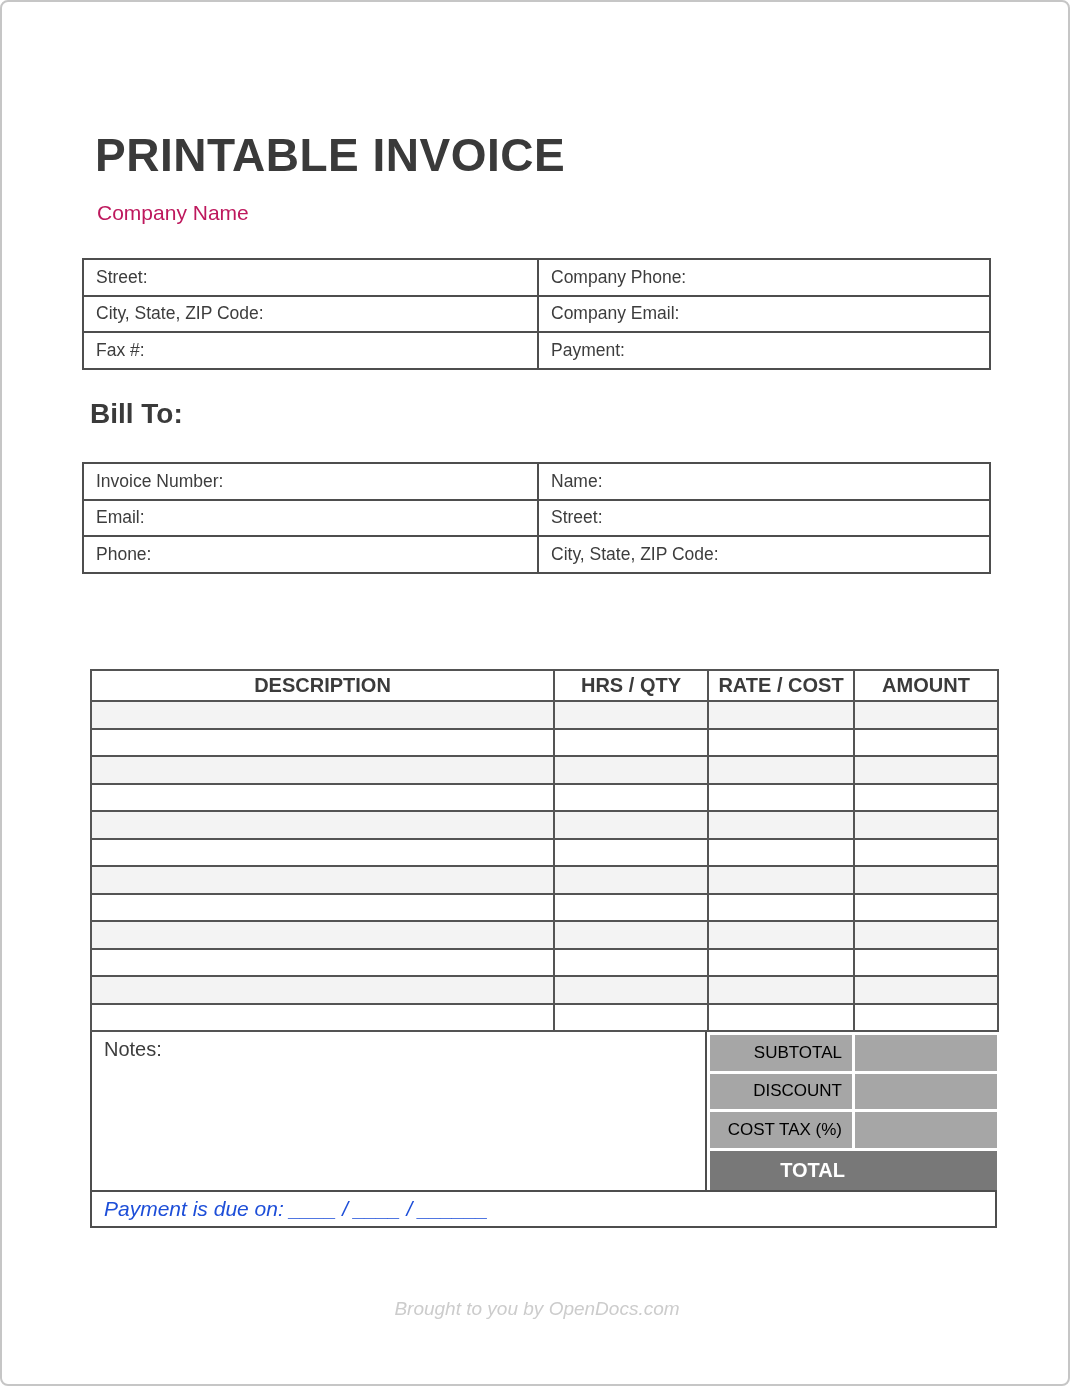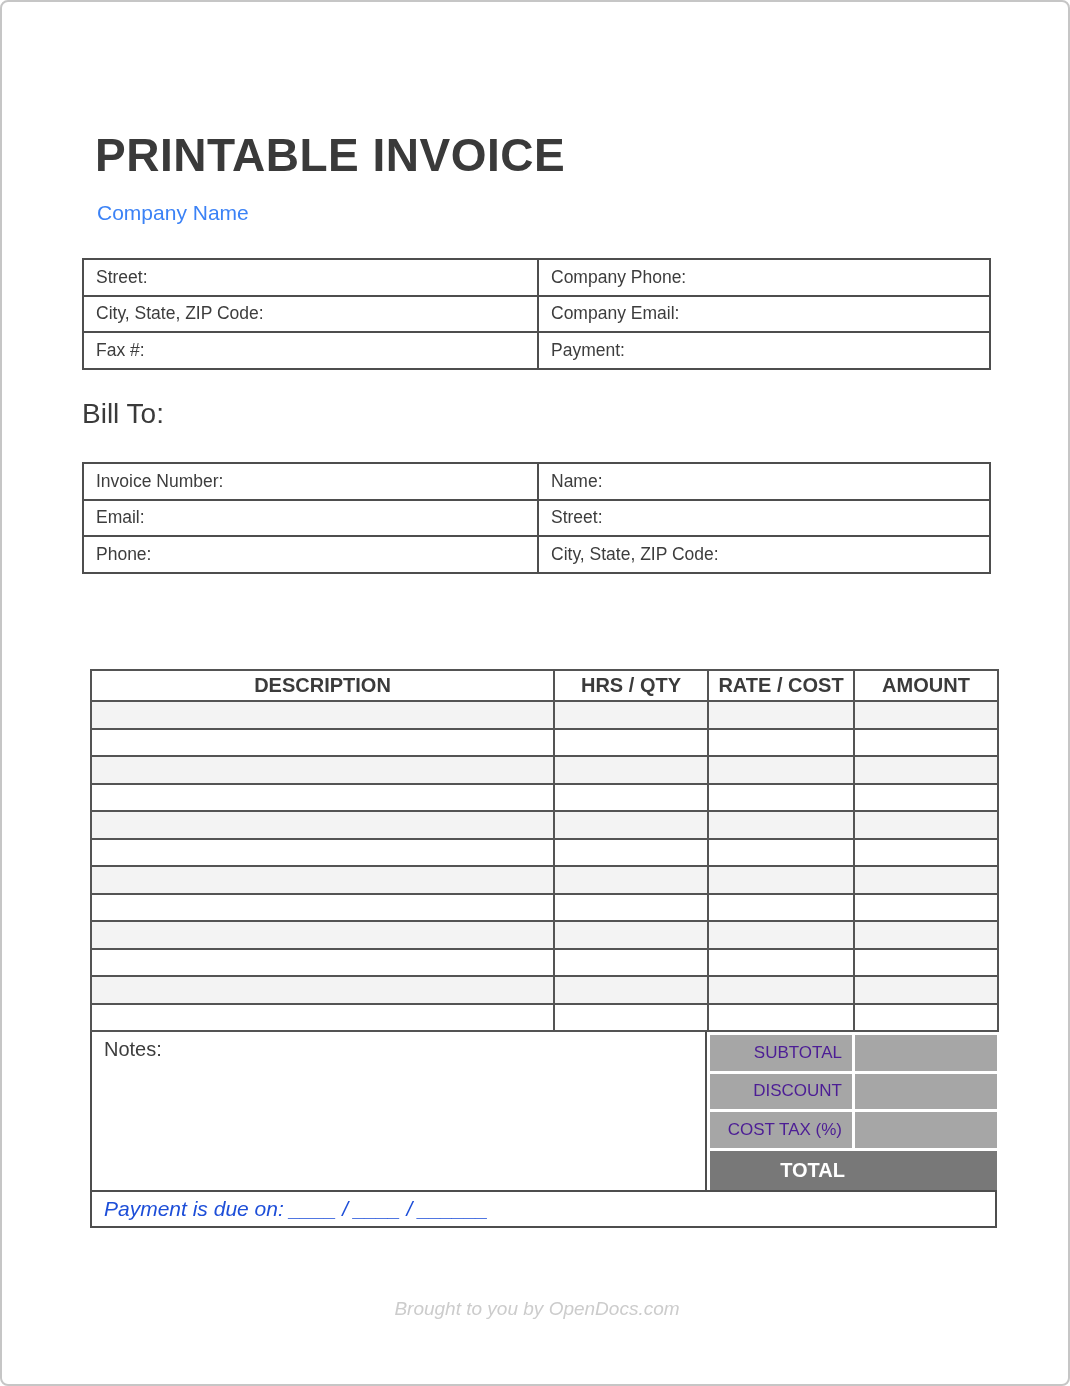--- a/index.html
+++ b/index.html
@@ -35,21 +35,21 @@
     letter-spacing: 0.5px;
     color: #3a3a3a;
     white-space: nowrap;
   }
 
   .company-name {
     position: absolute;
     left: 15px;
     top: 199px;
     font-size: 21px;
-    color: #3b82f6;
+    color: #be185d;
   }
 
   .info-table {
     position: absolute;
     left: 0;
     width: 907px;
     border-collapse: collapse;
     table-layout: fixed;
   }
   .info-table.company { top: 256px; }
@@ -61,25 +61,25 @@
     font-size: 17.5px;
     color: #3d3d3d;
     vertical-align: middle;
     background: #ffffff;
   }
   .info-table col.left-col  { width: 455px; }
   .info-table col.right-col { width: 452px; }
 
   .bill-to-heading {
     position: absolute;
-    left: 0;
+    left: 8px;
     top: 396px;
     margin: 0;
     font-size: 28px;
-    font-weight: 400;
+    font-weight: 700;
     color: #3a3a3a;
   }
 
   .lower-section {
     position: absolute;
     left: 8px;
     top: 667px;
     width: 907px;
   }
 
@@ -131,21 +131,21 @@
     padding: 3px 0 0 3px;
   }
   .sum-row {
     display: flex;
     height: 35.5px;
     margin-bottom: 3px;
   }
   .sum-label {
     width: 142px;
     background: #a6a6a6;
-    color: #4c1d95;
+    color: #000000;
     font-size: 17px;
     display: flex;
     align-items: center;
     justify-content: flex-end;
     padding-right: 10px;
     margin-right: 3px;
   }
   .sum-value {
     flex: 1;
     background: #a6a6a6;

